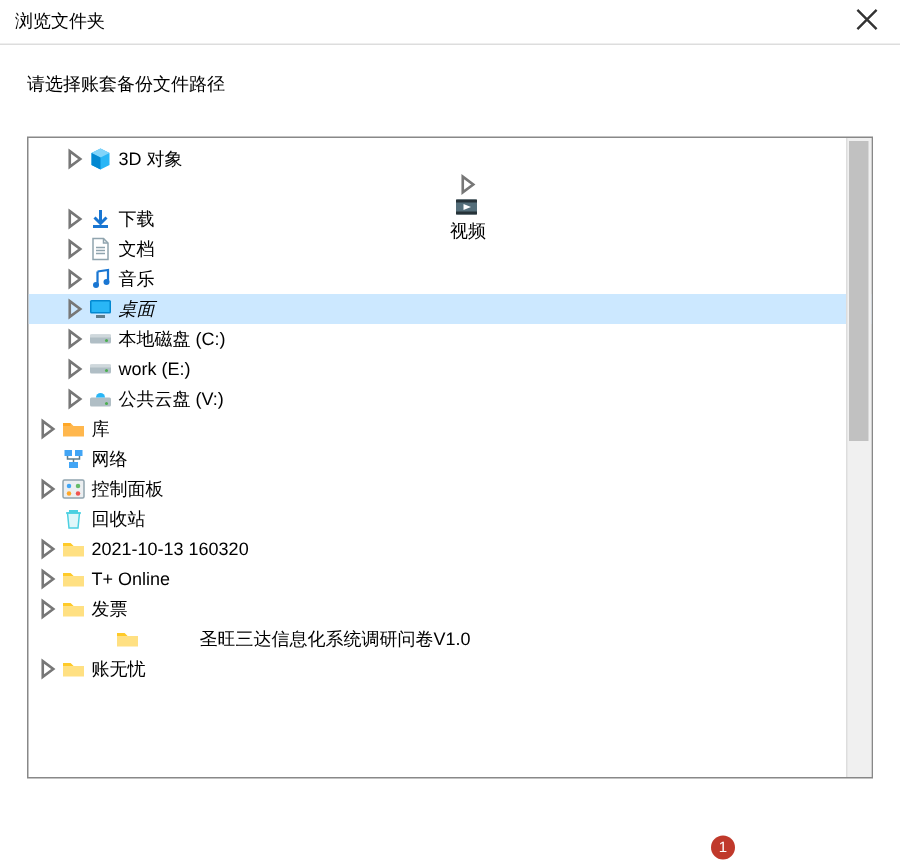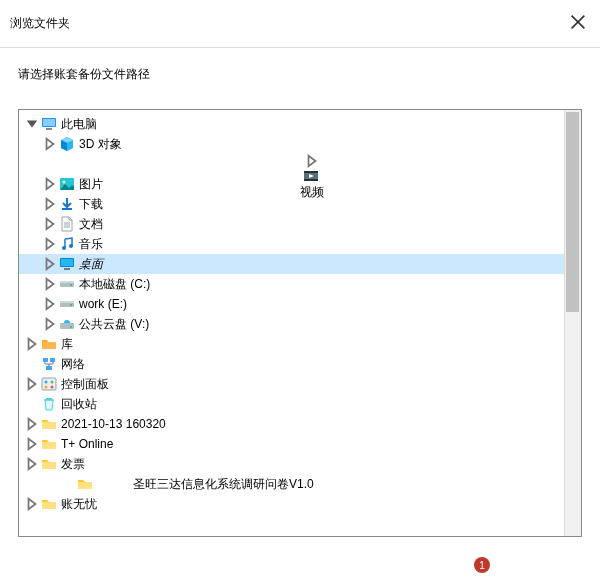--- a/index.html
+++ b/index.html
@@ -5,21 +5,21 @@
   * { box-sizing: border-box; margin: 0; padding: 0; }
   body {
     font-family: "Microsoft YaHei", "Segoe UI", Tahoma, sans-serif;
     font-size: 12px;
     background: #fff;
     width: 600px;
     height: 577px;
     overflow: hidden;
   }
   .titlebar {
-    height: 48px;
+    height: 30px;
     display: flex;
     align-items: center;
     justify-content: space-between;
     padding: 0 0 0 10px;
     border-bottom: 1px solid #ddd;
   }
   .titlebar .title { font-size: 12px; }
   .close-btn {
     width: 45px; height: 30px;
     display: flex; align-items: center; justify-content: center;
@@ -109,35 +109,20 @@
           <path d="M1 1 L9 9 M9 1 L1 9" stroke="#333" stroke-width="1" fill="none"></path>
         </svg>
     </span>
   </div>
 </div>
 
 <div class="instruction">请选择账套备份文件路径</div>
 
 <div class="tree-container">
   <div class="tree" id="tree">
-      <div class="tree-item" style="padding-left: 6px;">
-        <span class="toggle ">
-          <svg viewBox="0 0 8 8">
-            <path d="M1 2 L7 2 L4 6 Z" fill="#555"></path>
-          </svg>
-        </span>
-        <span class="icon">
-          <svg viewBox="0 0 16 16">
-            <rect x="1" y="2" width="14" height="9" rx="1" fill="#1e90ff"></rect>
-            <rect x="2" y="3" width="12" height="7" fill="#87cefa"></rect>
-            <rect x="5" y="12" width="6" height="2" fill="#888"></rect>
-          </svg>
-        </span>
-        <span class="label">此电脑</span>
-      </div>
       <div class="tree-item" style="padding-left: 24px;">
         <span class="toggle ">
           <svg viewBox="0 0 8 8">
             <path d="M2 1 L6 4 L2 7 Z" fill="none" stroke="#777"></path>
           </svg>
         </span>
         <span class="icon">
           <svg viewBox="0 0 16 16">
             <path d="M8 1 L14 4 L14 12 L8 15 L2 12 L2 4 Z" fill="#29b6f6"></path>
             <path d="M8 1 L14 4 L8 7 L2 4 Z" fill="#81d4fa"></path>
@@ -154,35 +139,20 @@
         </span>
         <span class="icon">
           <svg viewBox="0 0 16 16">
             <rect x="1" y="3" width="14" height="10" rx="1" fill="#546e7a"></rect>
             <rect x="1" y="3" width="14" height="2" fill="#263238"></rect>
             <rect x="1" y="11" width="14" height="2" fill="#263238"></rect>
             <path d="M6 6 L11 8 L6 10 Z" fill="#fff"></path>
           </svg>
         </span>
         <span class="label">视频</span>
-      </div>
-      <div class="tree-item" style="padding-left: 24px;">
-        <span class="toggle ">
-          <svg viewBox="0 0 8 8">
-            <path d="M2 1 L6 4 L2 7 Z" fill="none" stroke="#777"></path>
-          </svg>
-        </span>
-        <span class="icon">
-          <svg viewBox="0 0 16 16">
-            <rect x="1" y="2" width="14" height="12" rx="1" fill="#26c6da"></rect>
-            <circle cx="5" cy="6" r="1.5" fill="#fff176"></circle>
-            <path d="M1 14 L6 8 L10 12 L13 9 L15 11 L15 14 Z" fill="#00838f"></path>
-          </svg>
-        </span>
-        <span class="label">图片</span>
       </div>
       <div class="tree-item" style="padding-left: 24px;">
         <span class="toggle ">
           <svg viewBox="0 0 8 8">
             <path d="M2 1 L6 4 L2 7 Z" fill="none" stroke="#777"></path>
           </svg>
         </span>
         <span class="icon">
           <svg viewBox="0 0 16 16">
             <path d="M8 2 L8 10 M4 7 L8 11 L12 7" stroke="#1976d2" stroke-width="2" fill="none"></path>

